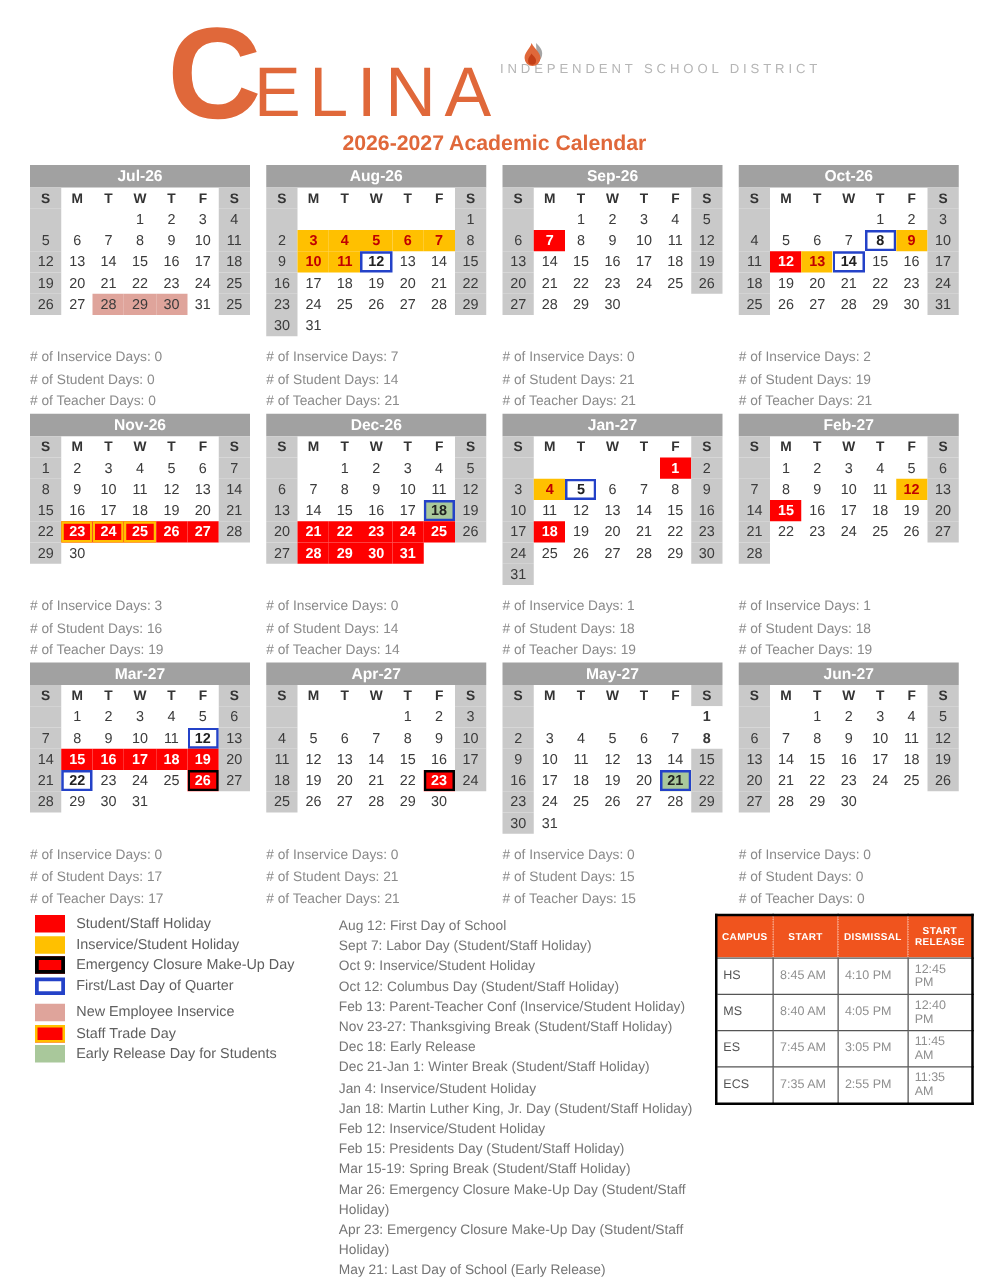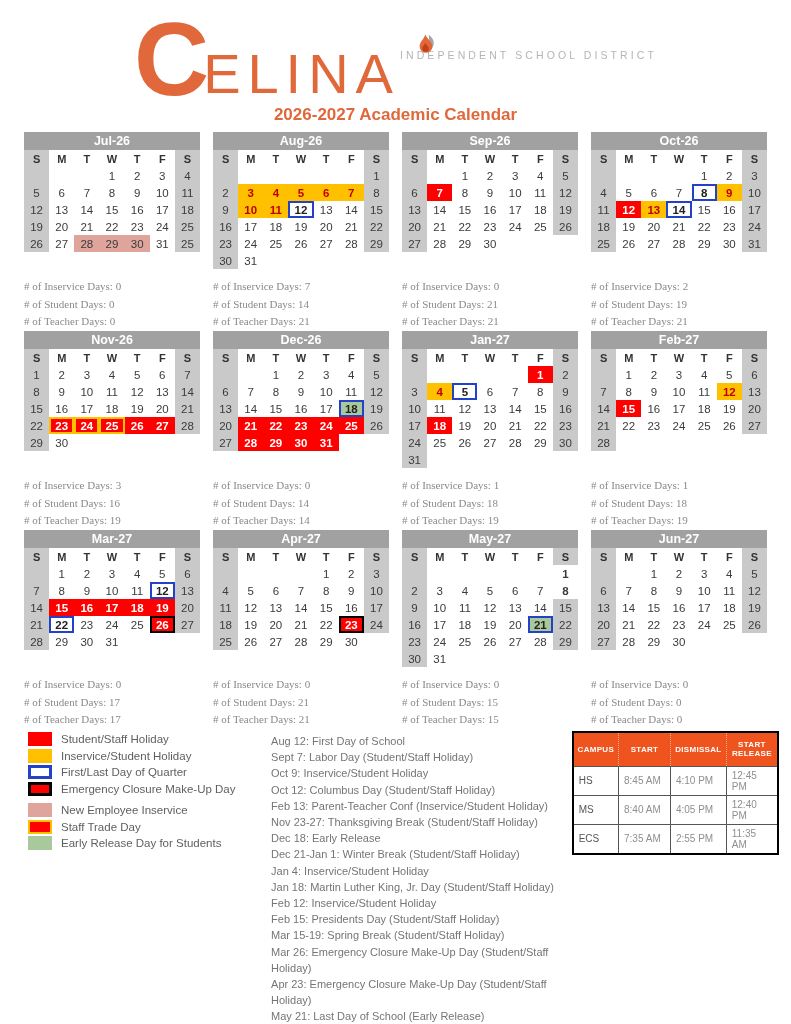--- a/index.html
+++ b/index.html
@@ -29,21 +29,21 @@
   .dh { font-weight:700; font-size:11px; color:#333; }
   .m-red    { background:#FE0000; color:#fff; font-weight:700; }
   .m-gold   { background:#FFC000; color:#C00000; font-weight:700; }
   .m-quarter{ background:#fff; color:#222; font-weight:700; box-shadow:inset 0 0 0 2px #2442C8; }
   .m-emerg  { background:#FE0000; color:#fff; font-weight:700; box-shadow:inset 0 0 0 2px #000; }
   .m-pink   { background:#DFA49B; color:#3B3B3B; }
   .m-trade  { background:#FE0000; color:#fff; font-weight:700; box-shadow:inset 0 0 0 2px #FFC000; }
   .m-green  { background:#A9C89B; color:#222; font-weight:700; box-shadow:inset 0 0 0 2px #2442C8; }
   .m-plain  { background:#fff; font-weight:700; }
   .stats { margin-top:8px; }
-  .stat-line { font-size:11px; color:#8A8A8A; line-height:17.5px;font-family:Liberation Serif, serif; }
+  .stat-line { font-size:11px; color:#8A8A8A; line-height:17.5px; }
 
   
   .bottom { display:flex; align-items:flex-start; padding:0 12px 0 28px; margin-top:4px; }
   .legend { width:245px; }
   .legend-item { display:flex; align-items:center; height:16.5px; }
   .legend-item.gap { margin-top:5px; }
   .sw { width:24px; height:14px; margin-right:9px; flex:none; }
   .sw-red    { background:#FE0000; }
   .sw-gold   { background:#FFC000; }
   .sw-quarter{ background:#fff; border:3px solid #2442C8; }
@@ -725,26 +725,26 @@
     <div class="legend">
         <div class="legend-item">
           <span class="sw sw-red"></span>
           <span class="legend-label">Student/Staff Holiday</span>
         </div>
         <div class="legend-item">
           <span class="sw sw-gold"></span>
           <span class="legend-label">Inservice/Student Holiday</span>
         </div>
         <div class="legend-item">
+          <span class="sw sw-emergency"></span>
+          <span class="legend-label">Emergency Closure Make-Up Day</span>
+        </div>
+        <div class="legend-item">
           <span class="sw sw-quarter"></span>
           <span class="legend-label">First/Last Day of Quarter</span>
-        </div>
-        <div class="legend-item">
-          <span class="sw sw-emergency"></span>
-          <span class="legend-label">Emergency Closure Make-Up Day</span>
         </div>
         <div class="legend-item gap">
           <span class="sw sw-pink"></span>
           <span class="legend-label">New Employee Inservice</span>
         </div>
         <div class="legend-item">
           <span class="sw sw-trade"></span>
           <span class="legend-label">Staff Trade Day</span>
         </div>
         <div class="legend-item">
@@ -787,20 +787,26 @@
               <td>4:10 PM</td>
               <td>12:45 PM</td>
             </tr>
             <tr>
               <td class="campus-name">MS</td>
               <td>8:40 AM</td>
               <td>4:05 PM</td>
               <td>12:40 PM</td>
             </tr>
             <tr>
+              <td class="campus-name">ES</td>
+              <td>7:45 AM</td>
+              <td>3:05 PM</td>
+              <td>11:45 AM</td>
+            </tr>
+            <tr>
               <td class="campus-name">ECS</td>
               <td>7:35 AM</td>
               <td>2:55 PM</td>
               <td>11:35 AM</td>
             </tr>
           </tbody>
         </table>
       </div>
   </div>
 

